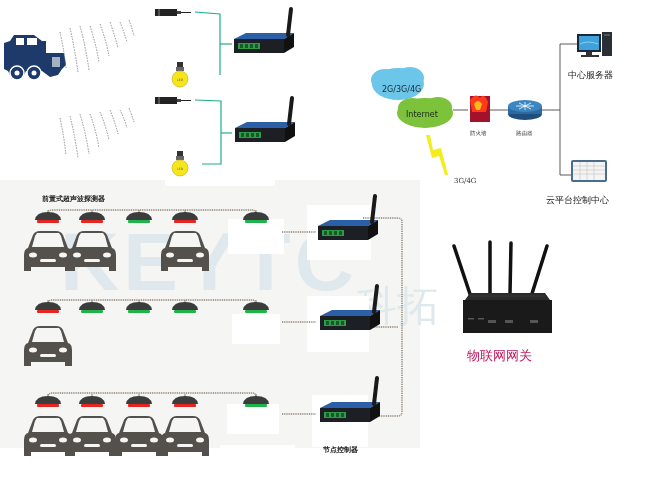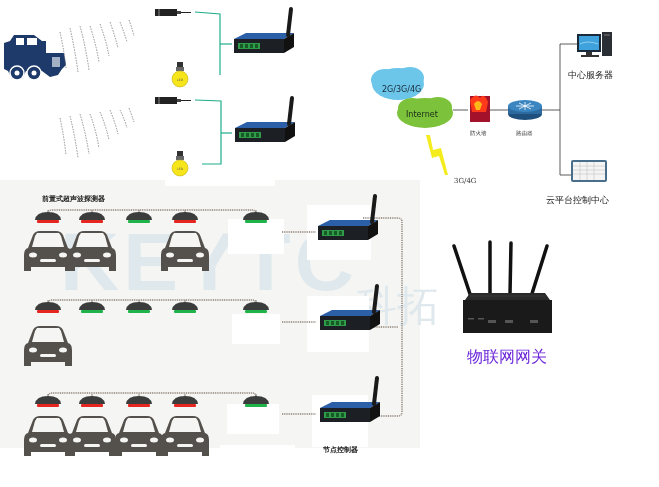--- a/index.html
+++ b/index.html
@@ -1,21 +1,21 @@
 <!DOCTYPE html>
 <html><head>
 <meta charset="utf-8">
 <style>
   html,body{margin:0;padding:0;}
   body{width:659px;height:487px;position:relative;overflow:hidden;background:#ffffff;font-family:"DejaVu Sans",sans-serif;}
   .panel{position:absolute;left:0;top:180px;width:420px;height:268px;background:#f5f5f3;}
   .panel-white{position:absolute;background:#ffffff;}
   .wm{position:absolute;color:#dfe8ec;font-family:"Liberation Sans",sans-serif;font-weight:bold;letter-spacing:4px;}
   .wm-cn{position:absolute;color:#dfe8ec;font-family:"DejaVu Sans",sans-serif;font-size:42px;}
-  .gw-label{position:absolute;font-size:16px;color:#6d28d9;font-family:"DejaVu Serif",serif;white-space:nowrap;}
+  .gw-label{position:absolute;font-size:13px;color:#be185d;font-family:"DejaVu Serif",serif;white-space:nowrap;}
   svg{position:absolute;left:0;top:0;}
 </style>
 </head>
 <body>
 
 <div class="panel"></div>
 <div class="panel-white" style="left:165px;top:178px;width:110px;height:8px;"></div>
 
 <div class="wm" style="left:60px;top:215px;font-size:82px;">KEYTC</div>
 <div class="wm-cn" style="left:355px;top:278px;">科拓</div>

